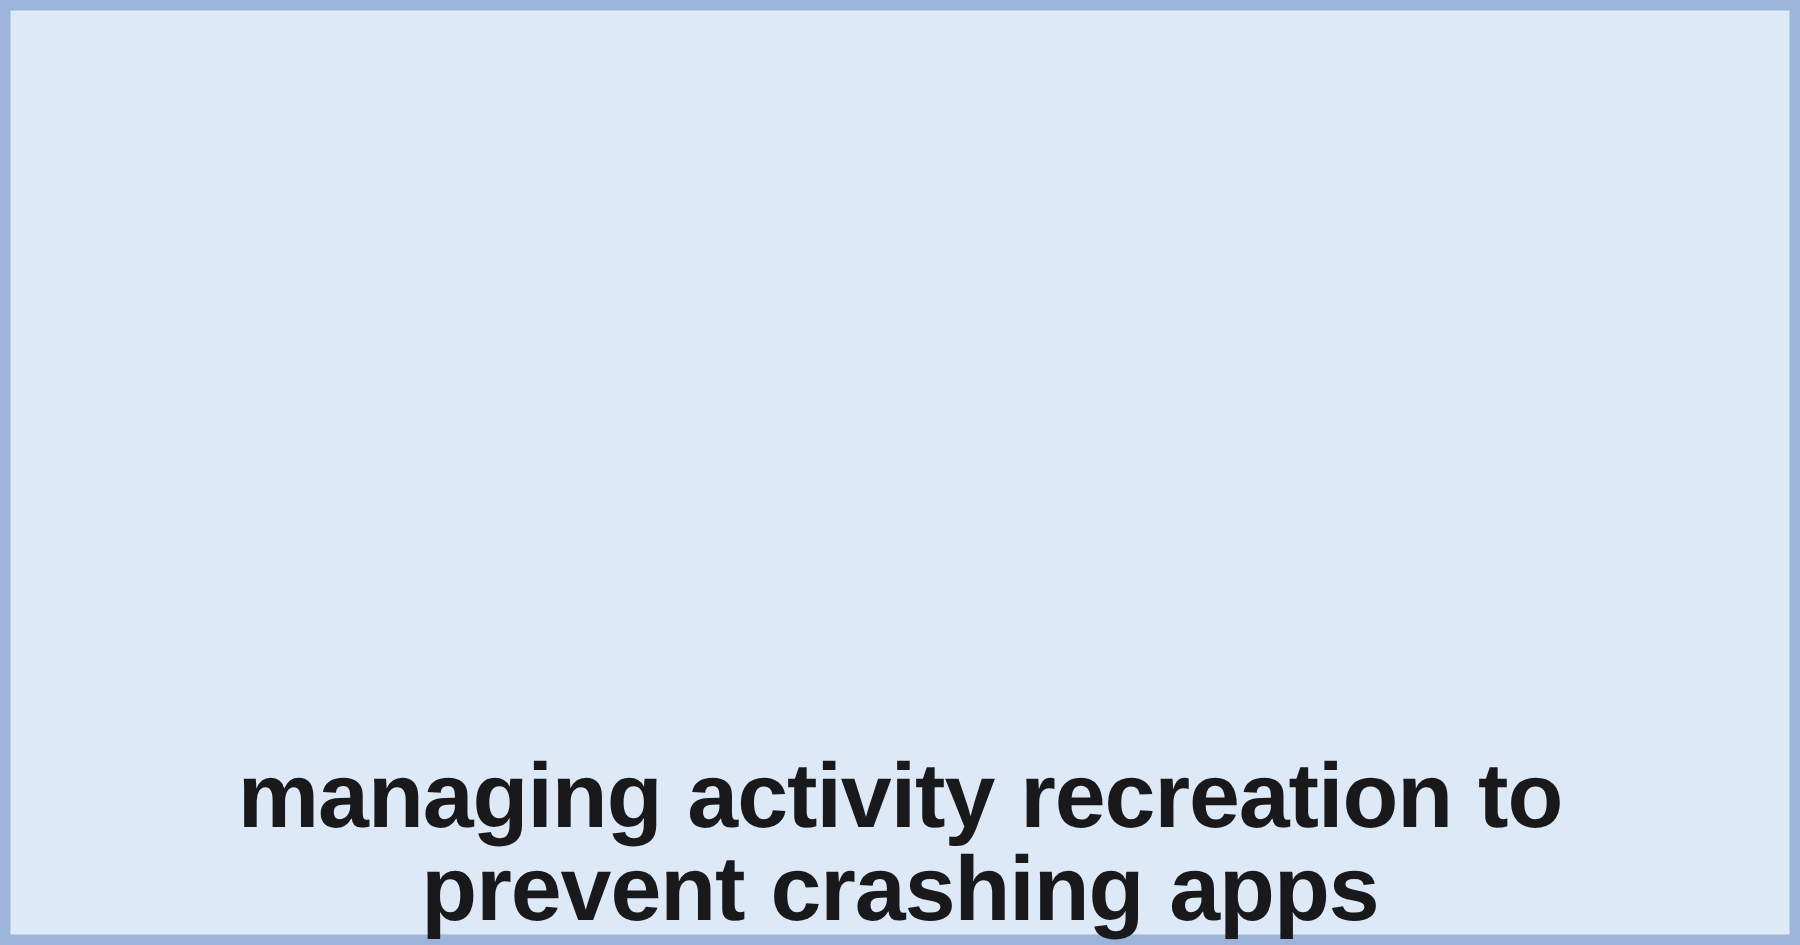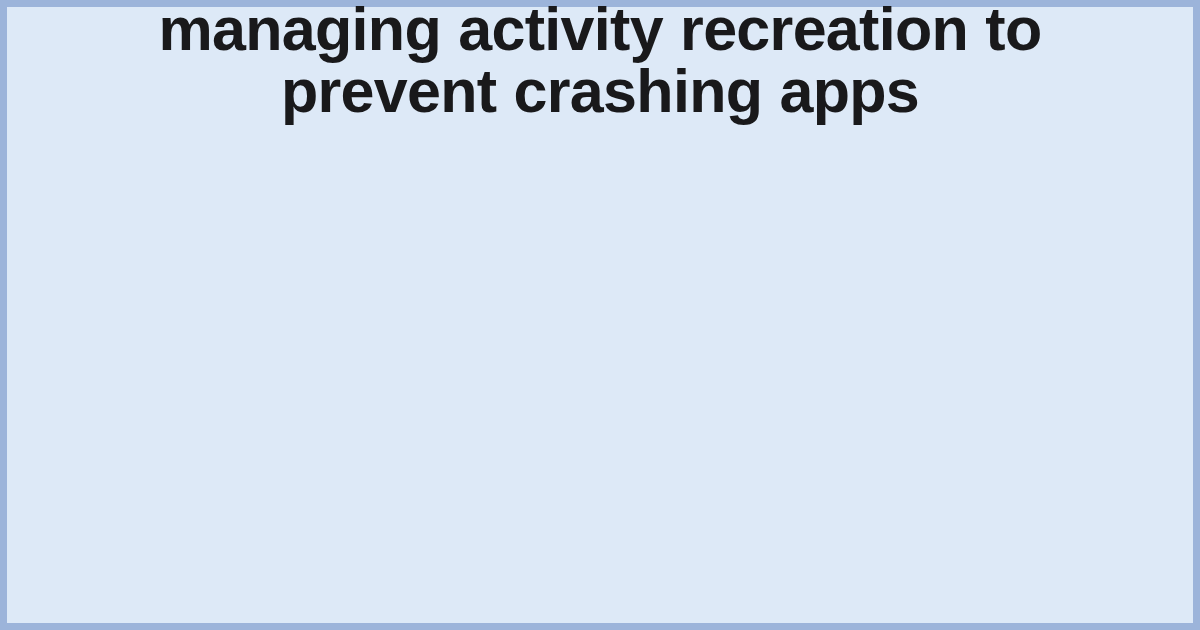--- a/index.html
+++ b/index.html
@@ -26,21 +26,21 @@
   }
 
   
   .card-panel {
     position: relative;
     box-sizing: border-box;
     width: 100%;
     height: 100%;
     background: #dde9f7;
     display: flex;
-    align-items: flex-start;
+    align-items: flex-end;
     justify-content: center;
   }
 
   
   .headline-block {
     box-sizing: border-box;
     width: 100%;
     padding: 0 58px;
     margin-top: -9px;
     text-align: center;

